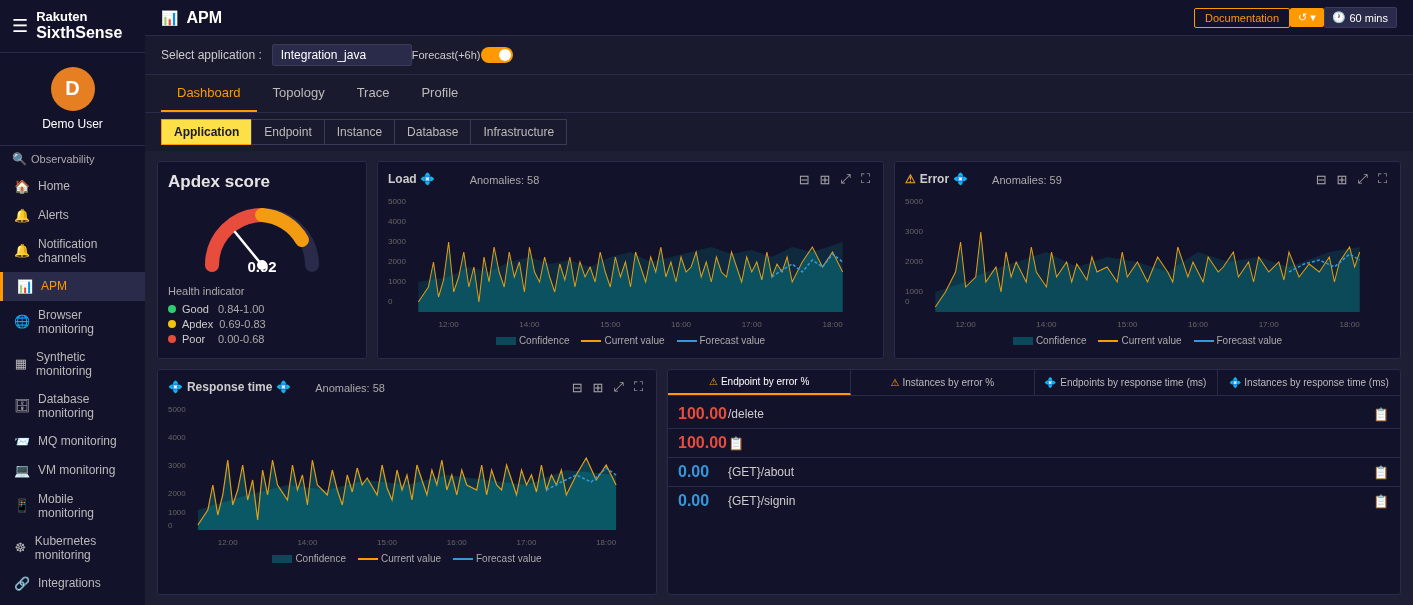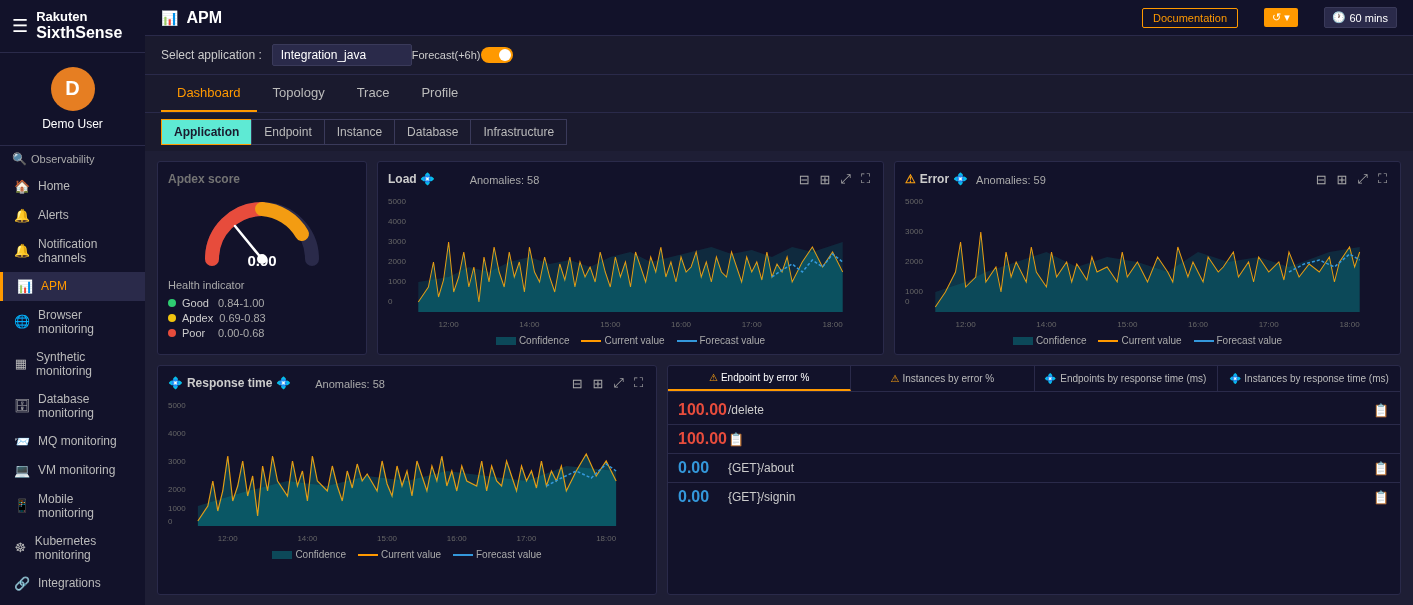--- a/index.html
+++ b/index.html
@@ -29,21 +29,21 @@
     .nav-item .nav-icon { width: 16px; text-align: center; font-size: 13px; }
     
     
     .main { flex: 1; display: flex; flex-direction: column; overflow: hidden; background: #1e1e35; }
     
     
     .topbar { background: #12122a; display: flex; align-items: center; justify-content: space-between; padding: 0 16px; height: 36px; border-bottom: 1px solid #2a2a4a; }
     .topbar-left { display: flex; align-items: center; gap: 8px; }
     .topbar-logo { color: #f90; font-size: 14px; }
     .topbar-title { color: #fff; font-size: 16px; font-weight: bold; }
-    .topbar-right { display: flex; align-items: center; gap: 26px; }
+    .topbar-right { display: flex; align-items: center; gap: 0; }
     .doc-btn { border: 1px solid #f90; color: #f90; background: transparent; padding: 3px 10px; font-size: 11px; cursor: pointer; border-radius: 2px; }
     .refresh-btn { background: #f90; color: #fff; border: none; padding: 3px 8px; font-size: 11px; cursor: pointer; border-radius: 2px; display: flex; align-items: center; gap: 3px; }
     .time-btn { background: #2a2a4a; color: #fff; border: 1px solid #3a3a5a; padding: 3px 8px; font-size: 11px; cursor: pointer; border-radius: 2px; display: flex; align-items: center; gap: 3px; }
     
     
     .app-bar { background: #1a1a2e; padding: 8px 16px; display: flex; align-items: center; justify-content: flex-start; border-bottom: 1px solid #2a2a4a; }
     .app-bar-left { display: flex; align-items: center; gap: 10px; }
     .app-label { color: #ccc; font-size: 12px; }
     .app-select { background: #2a2a4a; color: #fff; border: 1px solid #3a3a5a; padding: 3px 24px 3px 8px; font-size: 12px; cursor: pointer; border-radius: 2px; appearance: none; min-width: 140px; }
     .forecast-toggle { display: flex; align-items: center; font-size: 11px; color: #ccc; }
@@ -51,30 +51,30 @@
     .toggle-knob { width: 12px; height: 12px; background: #fff; border-radius: 50%; position: absolute; top: 2px; right: 2px; }
     
     
     .tabs-row { display: flex; align-items: flex-start; gap: 0; padding: 0 16px; background: #1a1a2e; border-bottom: 1px solid #2a2a4a; }
     .tab { padding: 10px 16px; color: #bbb; cursor: pointer; font-size: 13px; border-bottom: 2px solid transparent; }
     .tab.active { color: #f90; border-bottom: 2px solid #f90; }
     
     
     .subtabs-row { display: flex; align-items: center; gap: 0; padding: 6px 16px; background: #1a1a2e; }
     .subtab { padding: 5px 12px; color: #bbb; cursor: pointer; font-size: 12px; border: 1px solid #3a3a5a; margin-right: -1px; }
-    .subtab.active { background: #5eead4; color: #1a1a2e; border-color: #f90; font-weight: bold; }
+    .subtab.active { background: #fde047; color: #1a1a2e; border-color: #f90; font-weight: bold; }
     
     
     .dashboard-content { flex: 1; overflow-y: auto; padding: 10px 12px; display: flex; flex-direction: column; gap: 10px; }
     
     .charts-row { display: flex; gap: 10px; }
     
     
     .apdex-panel { background: #12122a; border: 1px solid #2a2a4a; border-radius: 3px; width: 210px; flex-shrink: 0; padding: 10px; }
-    .panel-title { font-size: 12px; color: #737373; margin-bottom: 8px; font-weight: bold; }
+    .panel-title { font-size: 17px; color: #e5e5e5; margin-bottom: 8px; font-weight: bold; }
     
     .gauge-container { display: flex; justify-content: center; margin: 8px 0; position: relative; }
     .gauge-svg { width: 130px; height: 75px; }
     .gauge-value { position: absolute; bottom: 0; left: 50%; transform: translateX(-50%); font-size: 16px; color: #fff; font-weight: bold; }
     
     .health-indicator { margin-top: 10px; }
     .health-title { font-size: 11px; color: #aaa; margin-bottom: 6px; }
     .health-item { display: flex; align-items: center; gap: 6px; margin-bottom: 3px; font-size: 11px; }
     .dot { width: 8px; height: 8px; border-radius: 50%; flex-shrink: 0; }
     .dot-green { background: #2ecc71; }
@@ -265,21 +265,21 @@
 
               <path d="M 15 65 A 50 50 0 0 1 115 65" fill="none" stroke="#2a2a4a" stroke-width="14" stroke-linecap="round"></path>
 
               <path d="M 15 65 A 50 50 0 0 1 65 15" fill="none" stroke="#e74c3c" stroke-width="14" stroke-linecap="round"></path>
 
               <path d="M 65 15 A 50 50 0 0 1 105 40" fill="none" stroke="#f39c12" stroke-width="14" stroke-linecap="round"></path>
 
               <line x1="65" y1="65" x2="38" y2="32" stroke="#fff" stroke-width="2.5" stroke-linecap="round"></line>
               <circle cx="65" cy="65" r="5" fill="#fff"></circle>
             </svg>
-            <div class="gauge-value" style="position:absolute;bottom:0;left:50%;transform:translateX(-50%);font-size:15px;color:#fff;font-weight:bold;">0.90</div>
+            <div class="gauge-value" style="position:absolute;bottom:0;left:50%;transform:translateX(-50%);font-size:15px;color:#fff;font-weight:bold;">0.92</div>
           </div>
           <div class="health-indicator">
             <div class="health-title">Health indicator</div>
             <div class="health-item">
               <div class="dot dot-green"></div>
               <span class="health-label">Good</span>
               <span class="health-range">0.84-1.00</span>
             </div>
             <div class="health-item">
               <div class="dot dot-yellow"></div>
@@ -349,21 +349,21 @@
             </div>
           </div>
         </div>
 
         <div class="chart-panel">
           <div class="chart-header">
             <div class="chart-title">
               <span class="warning-icon">⚠</span>
               <span>Error</span>
               <span class="info-icon">💠</span>
-              <span class="anomaly-text" style="color:#aaa;font-weight:normal;margin-left:4px;">Anomalies: 59</span>
+              <span class="anomaly-text" style="color:#aaa;font-weight:normal;margin-left:20px;">Anomalies: 59</span>
             </div>
             <div class="chart-actions">
               <span class="chart-btn">⊟</span>
               <span class="chart-btn">⊞</span>
               <span class="chart-btn">⤢</span>
               <span class="chart-btn">⛶</span>
             </div>
           </div>
           <div class="chart-area">
             <svg viewBox="0 0 480 140" preserveAspectRatio="none" style="width:100%;height:100%;">

